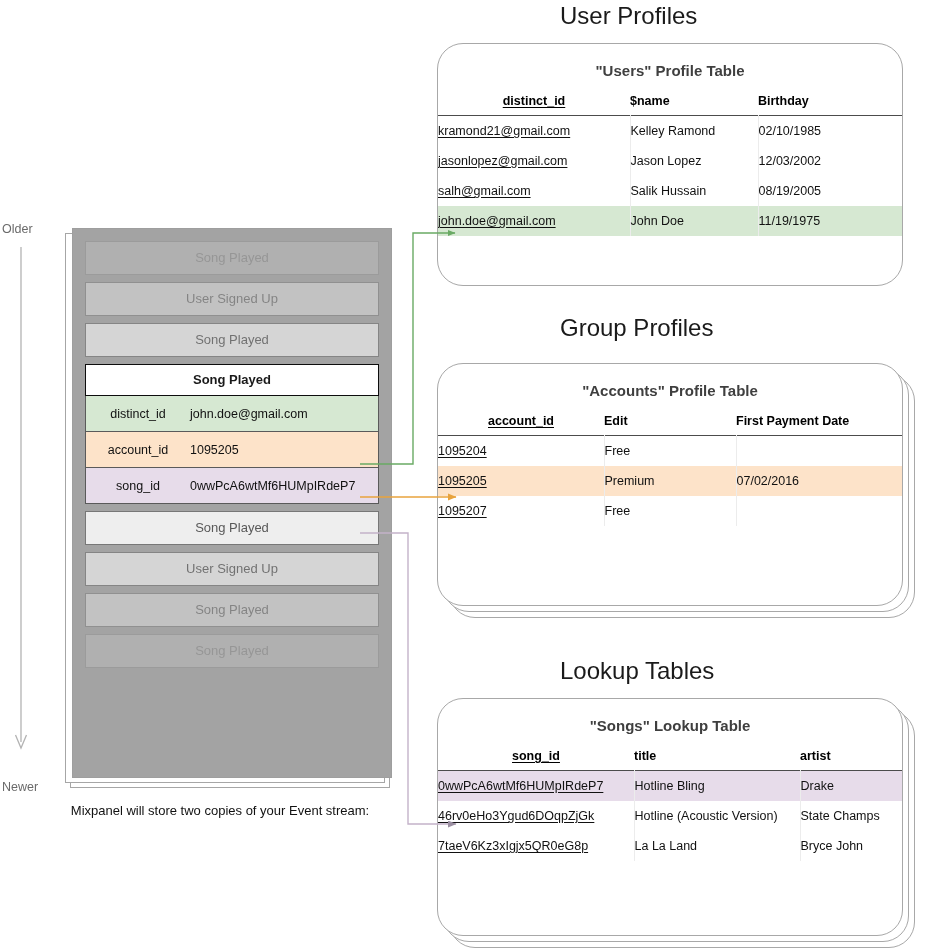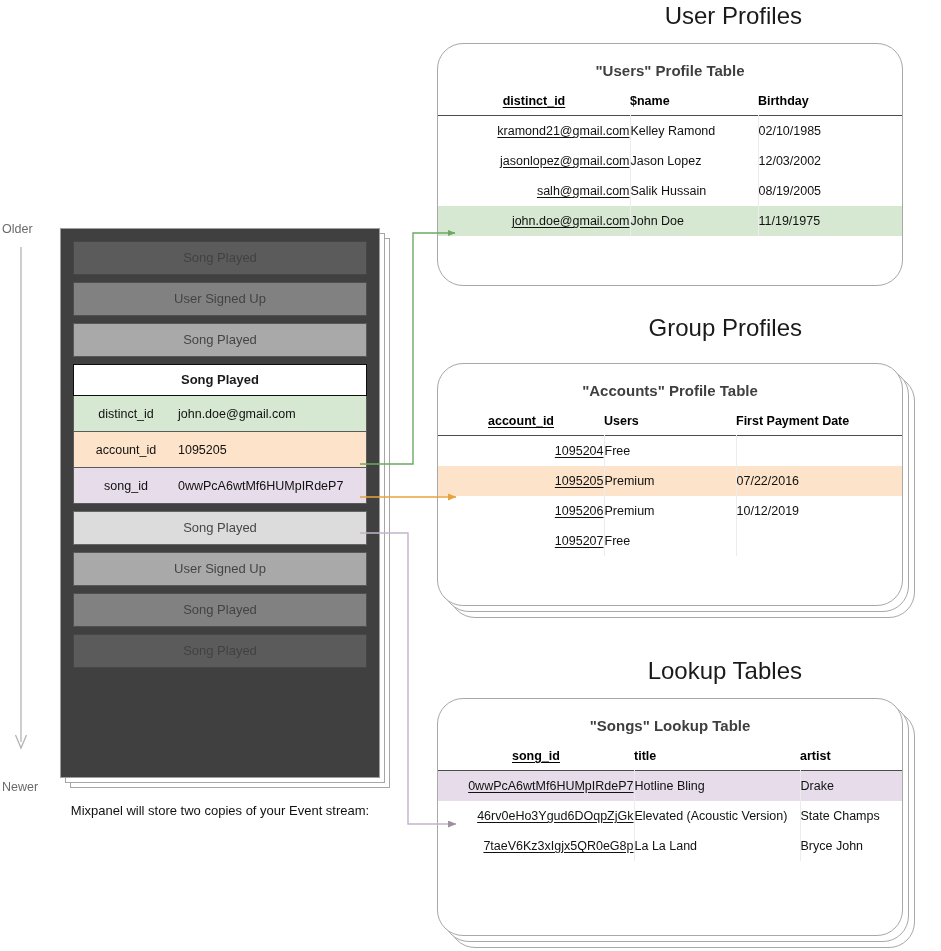--- a/index.html
+++ b/index.html
@@ -20,21 +20,21 @@
     overflow: hidden;
     background: #ffffff;
   }
 
   
   .section-title {
     position: absolute;
     font-size: 24px;
     font-weight: 400;
     color: #1a1a1a;
-    text-align: right;
+    text-align: left;
     white-space: nowrap;
   }
 
   
   .card-wrap { position: absolute; }
   .card-layer {
     position: absolute;
     border: 1.4px solid #a8a8a8;
     border-radius: 26px;
     background: #ffffff;
@@ -82,44 +82,44 @@
     font-size: 12.5px;
     color: #111111;
     height: 30px;
     padding: 0;
     text-align: left;
     white-space: nowrap;
     border-left: 1px solid #ececec;
   }
   table.ptable td:first-child { border-left: none; }
   table.ptable td.keycol {
-    text-align: right;
+    text-align: left;
     border-left: none;
   }
   table.ptable td.keycol span {
     text-decoration: underline;
     text-underline-offset: 2px;
   }
   tr.hl-green td { background: #d6e8d2; }
   tr.hl-orange td { background: #fde3c9; }
   tr.hl-purple td { background: #e7dcea; }
   .pad-r { padding-right: 22px !important; }
 
   
   .es-layer {
     position: absolute;
     border: 1.6px solid #a6a6a6;
     background: #ffffff;
     box-sizing: border-box;
   }
   .es-main {
     position: absolute;
-    left: 0; top: 0;
+    left: 12px; top: 0;
     border: 1.6px solid #9e9e9e;
-    background: #404040;
+    background: #a3a3a3;
     box-sizing: border-box;
     padding: 12px 12px;
   }
   .ev {
     box-sizing: border-box;
     border: 1.4px solid #6e6e6e;
     height: 34px;
     line-height: 32px;
     text-align: center;
     font-size: 13px;
@@ -292,39 +292,34 @@
       <div class="tbl-title">"Accounts" Profile Table</div>
       <table class="ptable">
         <colgroup>
             <col style="width:166px">
             <col style="width:132px">
             <col style="width:168px">
           </colgroup>
         <thead>
           <tr>
             <th class="keycol">account_id</th>
-            <th>Users</th>
+            <th>Edit</th>
             <th class="pad-r">First Payment Date</th>
           </tr>
         </thead>
         <tbody>
           <tr>
             <td class="keycol"><span>1095204</span></td>
             <td>Free</td>
             <td></td>
           </tr>
           <tr class="hl-orange">
             <td class="keycol"><span>1095205</span></td>
             <td>Premium</td>
-            <td>07/22/2016</td>
-          </tr>
-          <tr>
-            <td class="keycol"><span>1095206</span></td>
-            <td>Premium</td>
-            <td>10/12/2019</td>
+            <td>07/02/2016</td>
           </tr>
           <tr>
             <td class="keycol"><span>1095207</span></td>
             <td>Free</td>
             <td></td>
           </tr>
         </tbody>
       </table>
     </div>
   </div>
@@ -348,21 +343,21 @@
           </tr>
         </thead>
         <tbody>
           <tr class="hl-purple">
             <td class="keycol"><span>0wwPcA6wtMf6HUMpIRdeP7</span></td>
             <td>Hotline Bling</td>
             <td>Drake</td>
           </tr>
           <tr>
             <td class="keycol"><span>46rv0eHo3Ygud6DOqpZjGk</span></td>
-            <td>Elevated (Acoustic Version)</td>
+            <td>Hotline (Acoustic Version)</td>
             <td>State Champs</td>
           </tr>
           <tr>
             <td class="keycol"><span>7taeV6Kz3xIgjx5QR0eG8p</span></td>
             <td>La La Land</td>
             <td>Bryce John</td>
           </tr>
         </tbody>
       </table>
     </div>

